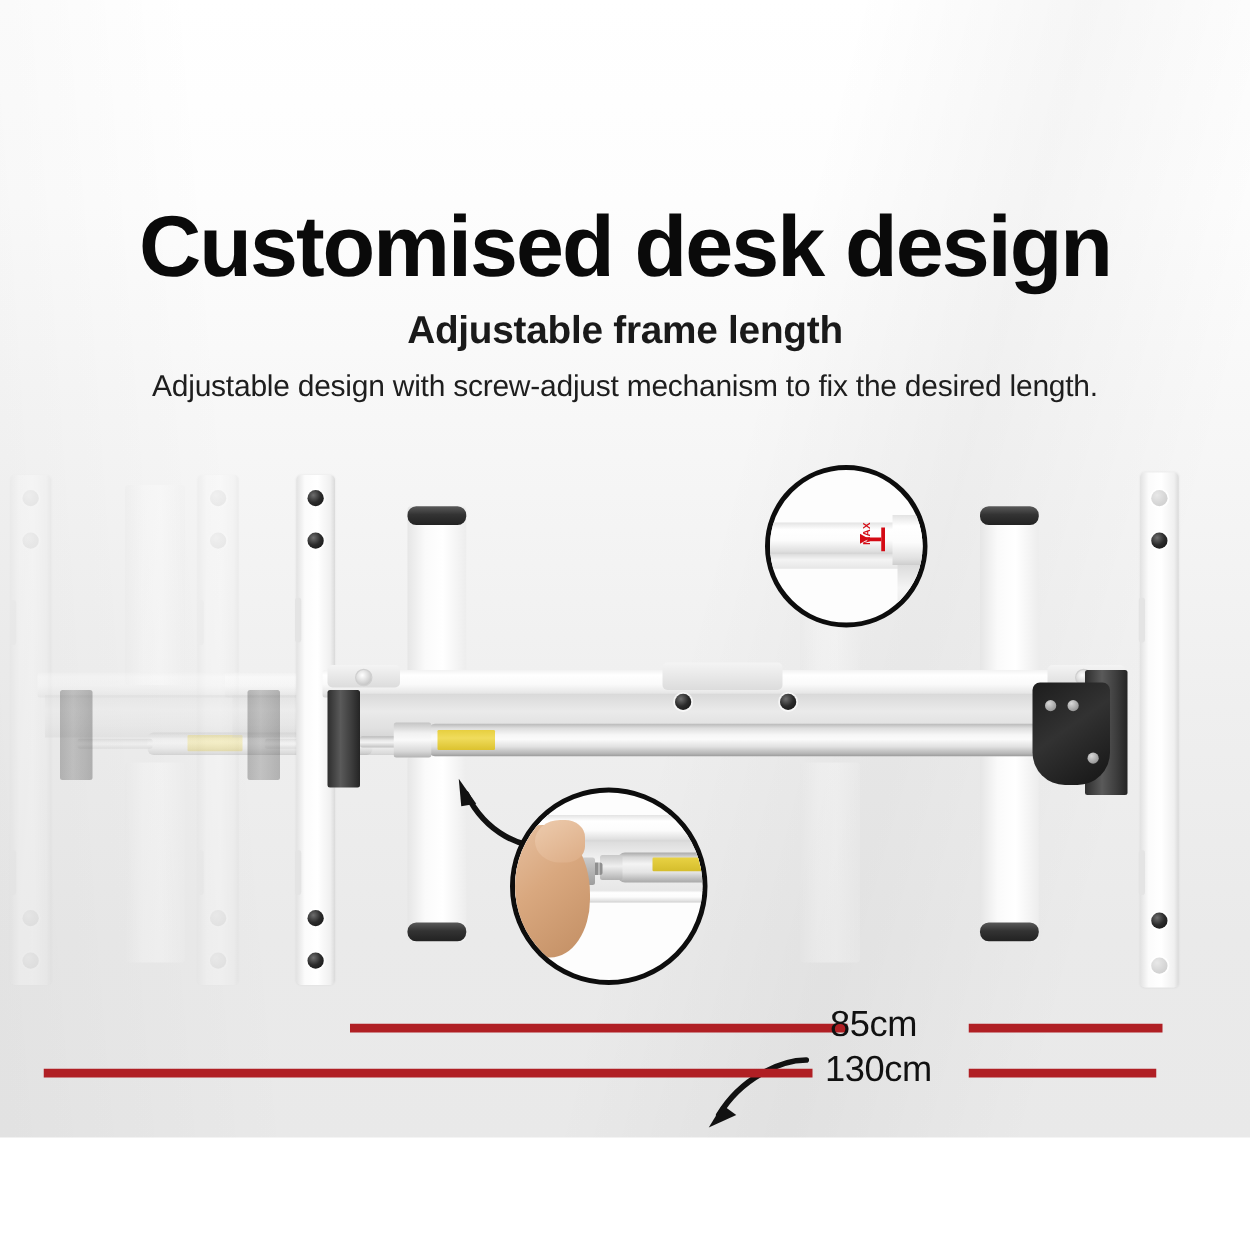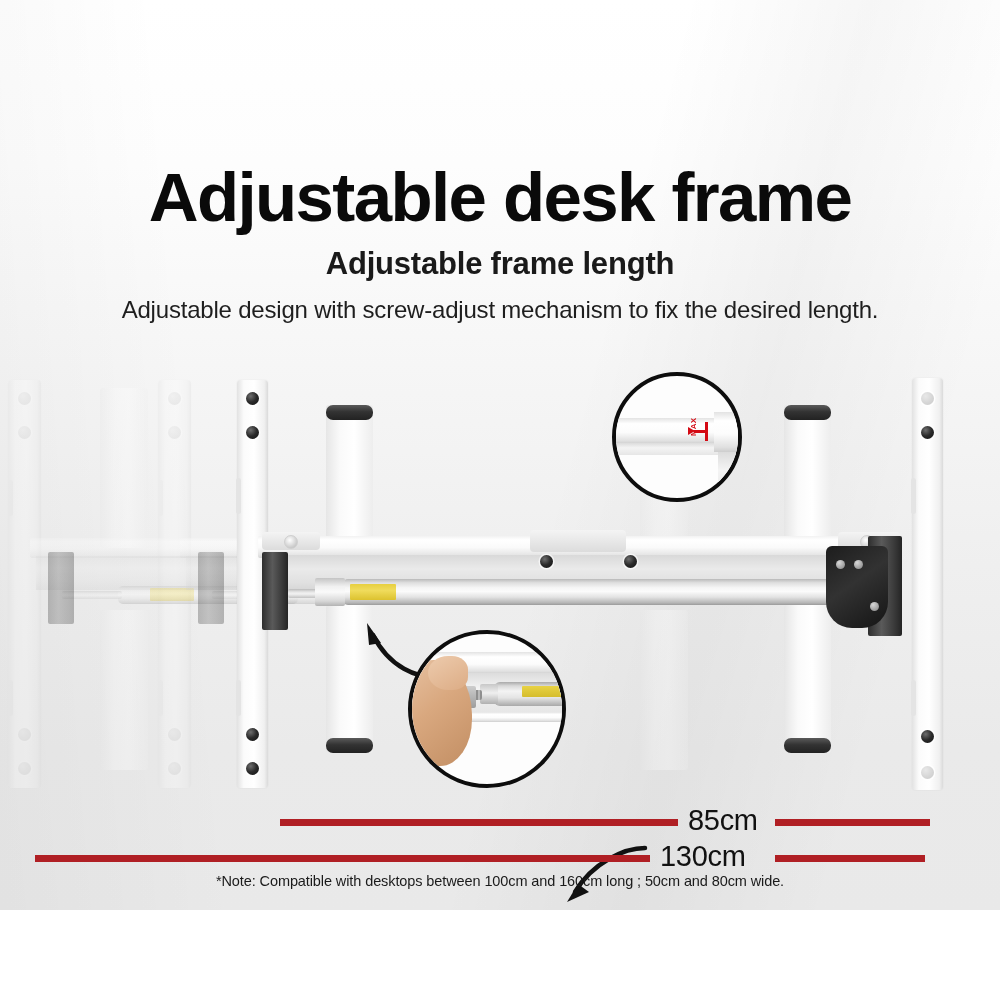--- a/index.html
+++ b/index.html
@@ -315,21 +315,21 @@
 </style>
 </head>
 <body>
 
 <div id="page">
 
   <div class="photo-bg"></div>
   <div class="bottom-white"></div>
 
   <div class="heading-block">
-    <div class="title">Adjustable desk frame</div>
+    <div class="title">Customised desk design</div>
     <div class="subtitle">Adjustable frame length</div>
     <div class="tagline">Adjustable design with screw-adjust mechanism to fix the desired length.</div>
   </div>
 
   <div class="product">
 
     <div class="vbracket ghost" style="left:8px; top:20px; width:33px; height:408px;">
       <div class="bolt pale" style="left:10px; top:12px;"></div>
       <div class="bolt pale" style="left:10px; top:46px;"></div>
       <div class="bolt pale" style="left:10px; top:348px;"></div>
@@ -456,22 +456,21 @@
     <div class="co-grip" style="left:46px; top:56px; width:24px; height:10px;"></div>
     <div class="tool-tip" style="left:38px; top:52px; width:26px; height:22px;"></div>
 
     <div class="tool" style="left:8px; top:44px; width:44px; height:28px; transform:rotate(-6deg);"></div>
 
     <div class="hand" style="left:-12px; top:26px; width:72px; height:106px;"></div>
     <div class="thumb" style="left:16px; top:22px; width:40px; height:34px;"></div>
   </div>
 
   <div class="dim-line" style="left:280px; top:819px; width:398px;"></div>
-  <div class="dim-label" style="left:688px; top:806px;text-align:center;">85cm</div>
+  <div class="dim-label" style="left:664px; top:806px;text-align:center;">85cm</div>
   <div class="dim-line" style="left:775px; top:819px; width:155px;"></div>
 
   <div class="dim-line" style="left:35px; top:855px; width:615px;"></div>
   <div class="dim-label" style="left:660px; top:842px;">130cm</div>
   <div class="dim-line" style="left:775px; top:855px; width:150px;"></div>
 
-  <div class="note">*Note: Compatible with desktops between 100cm and 160cm long ; 50cm and 80cm wide.</div>
 
 </div>
 
 </body></html>

